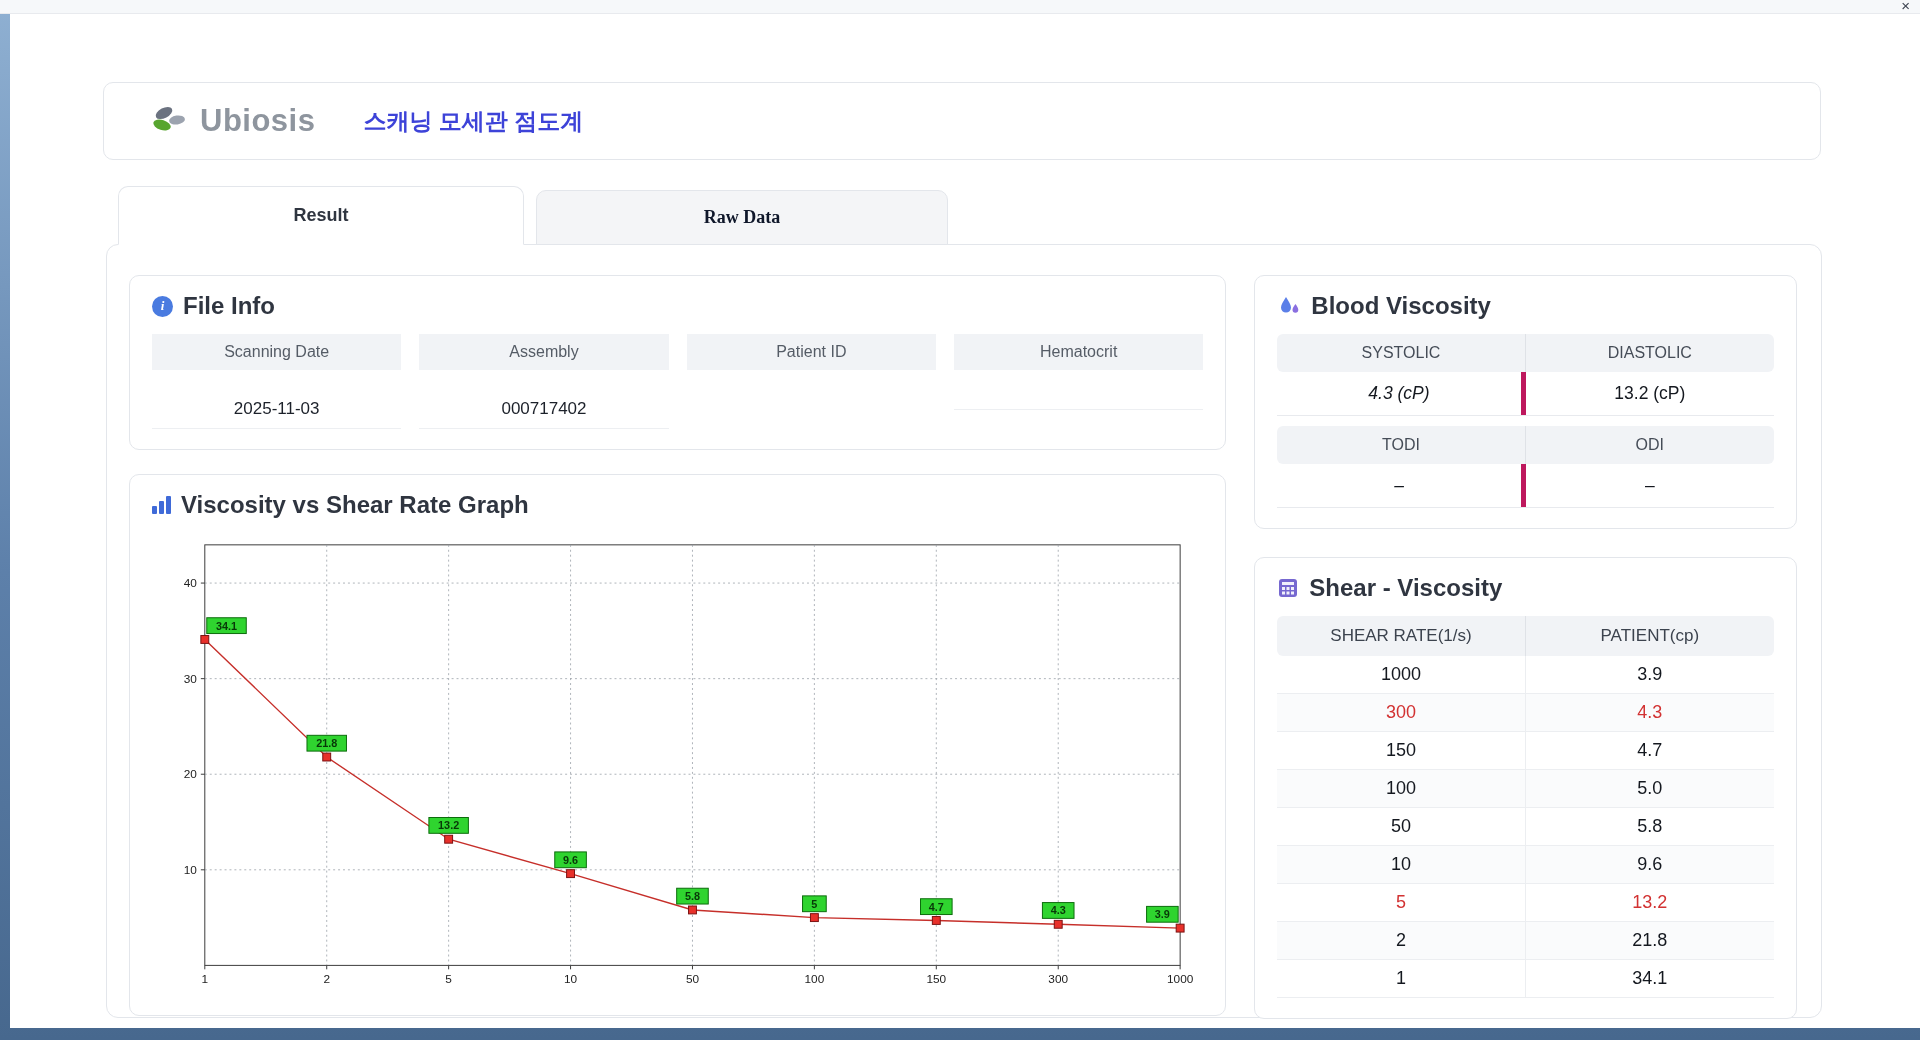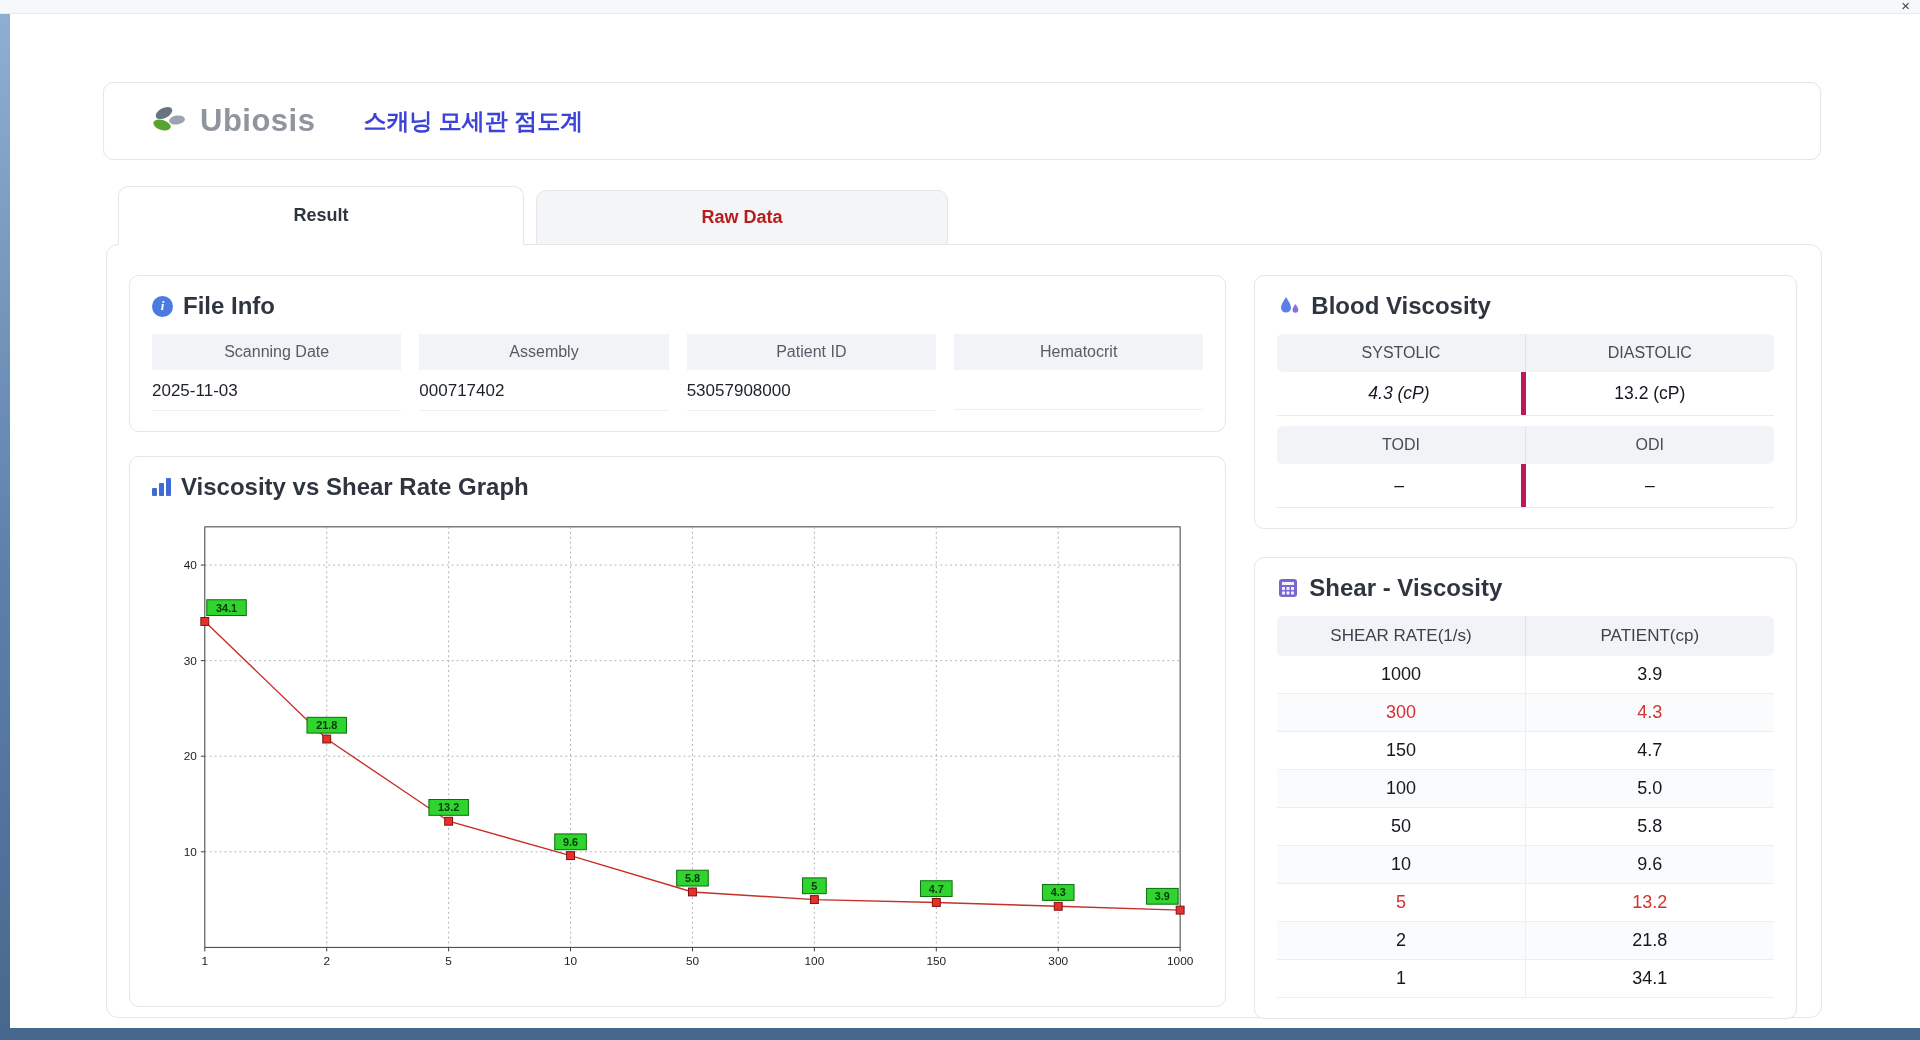--- a/index.html
+++ b/index.html
@@ -41,22 +41,22 @@
   .tab {
     width:406px; text-align:center; font-size:18px; font-weight:700;
     border:1px solid #e3e6eb; border-radius:10px 10px 0 0;
     display:flex; align-items:center; justify-content:center;margin-left:12px;
   }
   .tab.active {
     height:59px; background:#ffffff; color:#2f3540;
     border-bottom:1px solid #ffffff; margin-bottom:-1px; position:relative; z-index:4;
   }
   .tab.inactive {
-    height:55px; width:412px; background:#f4f5f7; color:#b91c1c;
-    border-bottom:1px solid #e3e6eb; margin-bottom:-1px;
+    height:55px; width:412px; background:#f4f5f7; color:#0f172a;
+    border-bottom:1px solid #e3e6eb; margin-bottom:-1px;font-family:Liberation Serif, serif;
   }
 
   
   .main-card {
     position:absolute; left:96px; top:230px; width:1716px; height:774px;
     border:1px solid #e3e6eb; border-radius:12px;
     padding:30px 24px 10px 22px;
     display:flex; gap:28px;
   }
   .col-left { width:1098px; display:flex; flex-direction:column; gap:24px; }
@@ -79,21 +79,21 @@
   .chart-icon i { display:block; width:5px; background:#3f6ad8; border-radius:1px; }
   .chart-icon i:nth-child(1){height:8px;} .chart-icon i:nth-child(2){height:13px;} .chart-icon i:nth-child(3){height:18px;}
 
   
   .fi-grid { display:grid; grid-template-columns:repeat(4,1fr); gap:18px; }
   .fi-label {
     background:#f1f3f6; border-radius:0; text-align:center;
     padding:9px 16px; font-size:16px; color:#555c66;
   }
   .fi-value {
-    padding:11px 0 9px 0; font-size:17px; color:#1c212a;
+    text-align:center; padding:29px 0 9px 0; font-size:17px; color:#1c212a;
     border-bottom:1px solid #edeff2; min-height:40px;
   }
 
   
   .graph-card { flex:1; }
   .chart-wrap { margin-top:6px; }
   svg.chart { display:block; width:100%; height:462px; }
 
   
   .bv-head { display:grid; grid-template-columns:1fr 1fr; background:#f1f3f6; border-radius:6px; }
@@ -154,21 +154,20 @@
           <div>
             <div class="fi-label">Scanning Date</div>
             <div class="fi-value">2025-11-03</div>
           </div>
           <div>
             <div class="fi-label">Assembly</div>
             <div class="fi-value">000717402</div>
           </div>
           <div>
             <div class="fi-label">Patient ID</div>
-            <div class="fi-value">53057908000</div>
           </div>
           <div>
             <div class="fi-label">Hematocrit</div>
             <div class="fi-value"></div>
           </div>
         </div>
       </div>
 
       <div class="card graph-card">
         <div class="card-title-row">

